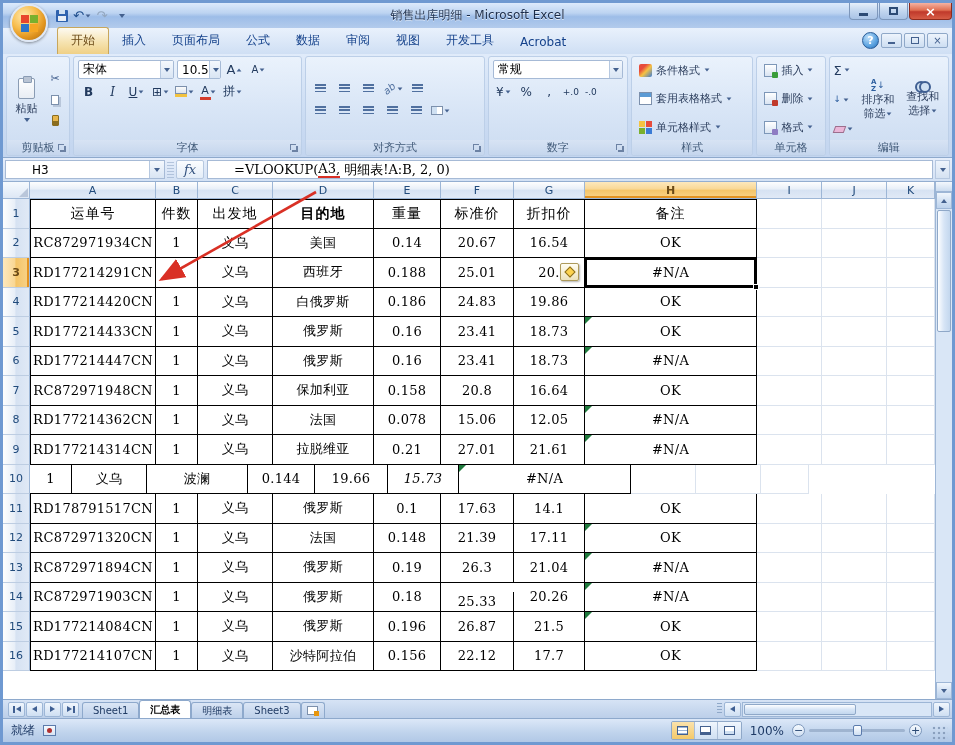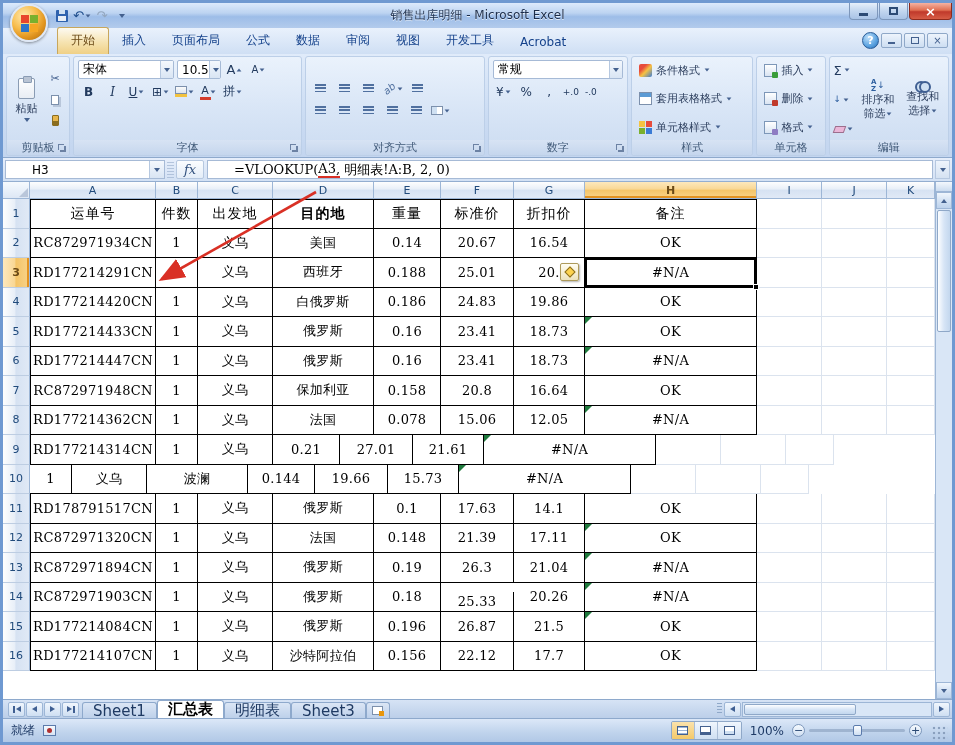--- a/index.html
+++ b/index.html
@@ -152,21 +152,21 @@
 .sb-track{flex:1;position:relative}
 .sb-thumb{position:absolute;left:1px;right:1px;top:1px;height:122px;border:1px solid #8fa8c8;border-radius:2px;background:linear-gradient(90deg,#fdfeff,#d7e5f6 50%,#c3d7ee)}
 
 
 .sheetbar{height:19px;display:flex;align-items:stretch;background:linear-gradient(#d6e3f5,#bccfe9);border-top:1px solid #8ea9cc;padding-left:2px;flex:0 0 auto}
 .snav{display:flex;align-items:center;gap:1px;padding:0 3px}
 .snav-btn{width:17px;height:15px;display:flex;align-items:center;justify-content:center;gap:1px;background:linear-gradient(#f0f6fd,#cfdff2);border:1px solid #9db6d6;border-radius:2px}
 .tl{width:0;height:0;border-top:3.5px solid transparent;border-bottom:3.5px solid transparent;border-right:5px solid #3f5f92}
 .tr2{width:0;height:0;border-top:3.5px solid transparent;border-bottom:3.5px solid transparent;border-left:5px solid #3f5f92}
 .vbar{width:2px;height:7px;background:#3f5f92}
-.stab{display:flex;align-items:center;padding:0 10px;font-size:15px;color:#1f3a63;margin-top:2px;white-space:nowrap;
+.stab{display:flex;align-items:center;padding:0 10px;font-size:10px;color:#1f3a63;margin-top:2px;white-space:nowrap;
  background:linear-gradient(#dbe6f5,#bdd0ea);border:1px solid #8ea9cc;border-bottom:none;border-radius:3px 3px 0 0}
 .stab.active{background:#fff;font-weight:bold;color:#000;margin-top:0;z-index:2}
 .stab.stub{width:24px;padding:0;justify-content:center}
 .stub-icon{width:11px;height:9px;border:1px solid #7c90ac;background:#fff;position:relative}
 .stub-icon::after{content:"";position:absolute;right:-2px;bottom:-2px;width:5px;height:5px;background:#e8960c}
 .sb-spacer{flex:1}
 .tab-split{width:5px;margin:3px 2px;background:repeating-linear-gradient(to bottom,#8fa8c8 0 1px,transparent 1px 3px)}
 .h-scroll{display:flex;align-items:center;margin:1px 2px 1px 0;gap:1px}
 .hs-track{width:190px;height:15px;background:#d9e6f6;border:1px solid #9db6d6;position:relative}
 .hs-thumb{position:absolute;top:1px;bottom:1px;left:1px;width:112px;border:1px solid #8fa8c8;border-radius:2px;background:linear-gradient(#fdfeff,#d7e5f6 50%,#c3d7ee)}
@@ -653,36 +653,37 @@
             <div class="cell tb green" style="width: 172px;">#N/A</div>
             <div class="cell" style="width: 65px;"></div>
             <div class="cell" style="width: 65px;"></div>
             <div class="cell" style="width: 48px;"></div>
           </div>
           <div class="grid-row">
             <div class="row-h" style="width: 27px;">9</div>
             <div class="cell tb tbl" style="width: 126px;">RD177214314CN</div>
             <div class="cell tb" style="width: 42px;">1</div>
             <div class="cell tb" style="width: 75px;">义乌</div>
+            <div class="cell tb" style="width: 101px;">拉脱维亚</div>
             <div class="cell tb" style="width: 67px;">0.21</div>
             <div class="cell tb" style="width: 73px;">27.01</div>
             <div class="cell tb" style="width: 71px;">21.61</div>
             <div class="cell tb green" style="width: 172px;">#N/A</div>
             <div class="cell" style="width: 65px;"></div>
             <div class="cell" style="width: 65px;"></div>
             <div class="cell" style="width: 48px;"></div>
           </div>
           <div class="grid-row">
             <div class="row-h" style="width: 27px;">10</div>
             <div class="cell tb" style="width: 42px;">1</div>
             <div class="cell tb" style="width: 75px;">义乌</div>
             <div class="cell tb" style="width: 101px;">波澜</div>
             <div class="cell tb" style="width: 67px;">0.144</div>
             <div class="cell tb" style="width: 73px;">19.66</div>
-            <div class="cell tb" style="width: 71px;">15.73</div>
+            <div class="cell tb" style="width: 71px; font-style: italic;">15.73</div>
             <div class="cell tb green" style="width: 172px;">#N/A</div>
             <div class="cell" style="width: 65px;"></div>
             <div class="cell" style="width: 65px;"></div>
             <div class="cell" style="width: 48px;"></div>
           </div>
           <div class="grid-row">
             <div class="row-h" style="width: 27px;">11</div>
             <div class="cell tb tbl" style="width: 126px;">RD178791517CN</div>
             <div class="cell tb" style="width: 42px;">1</div>
             <div class="cell tb" style="width: 75px;">义乌</div>

